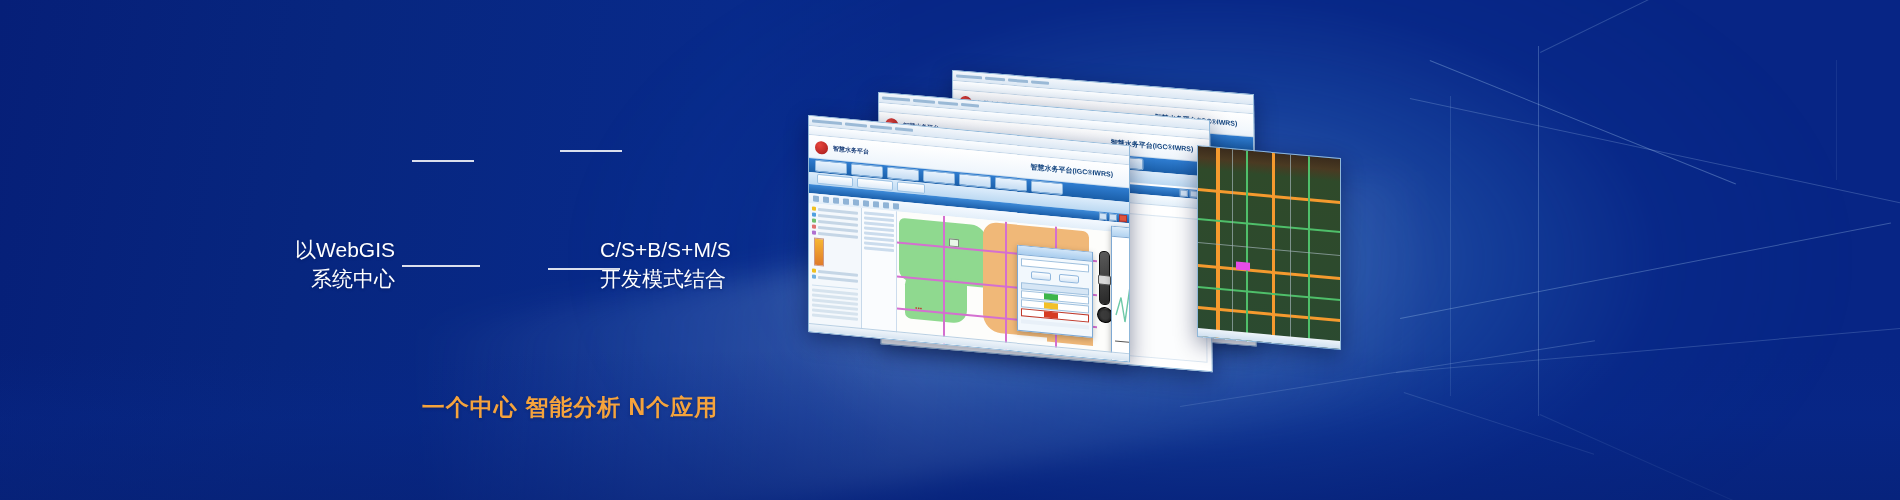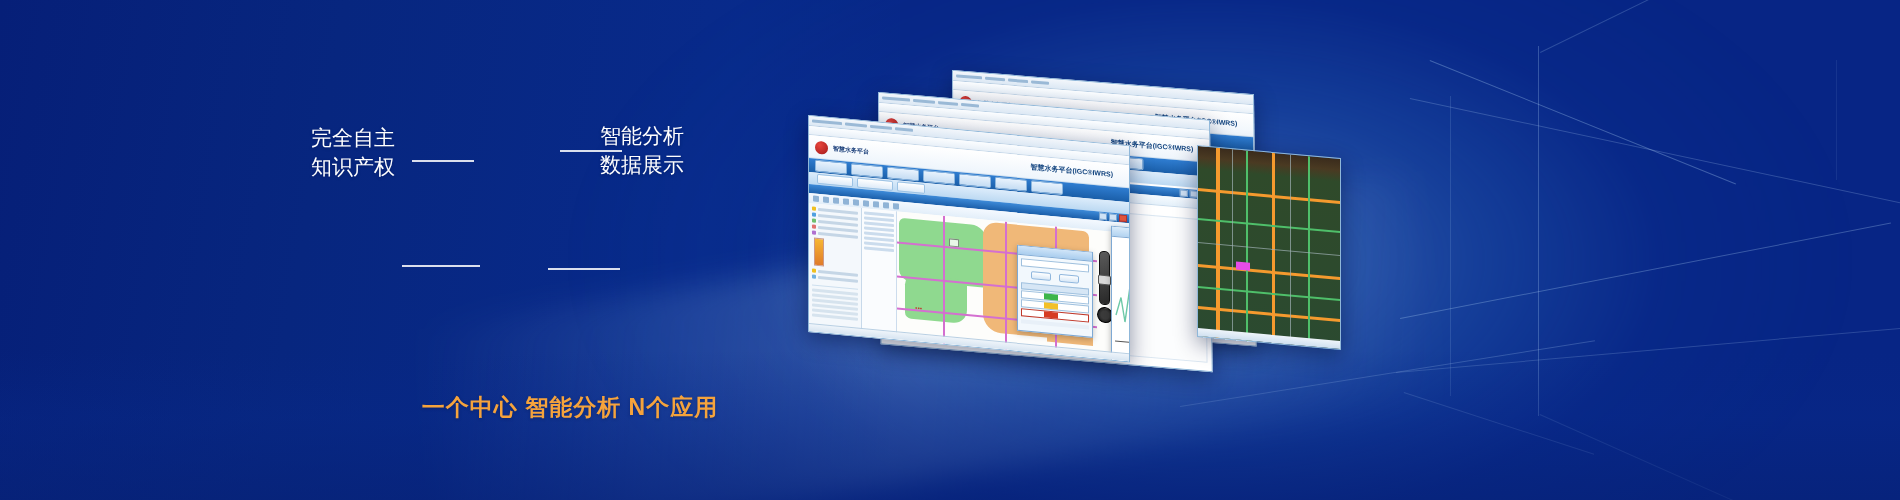--- a/index.html
+++ b/index.html
@@ -457,28 +457,28 @@
   </div>
 
   <div class="diagram">
 
     <div class="connector" style="left:412px;top:160px;width:62px;"></div>
     <div class="connector" style="left:560px;top:150px;width:62px;"></div>
     <div class="connector" style="left:402px;top:265px;width:78px;"></div>
     <div class="connector" style="left:548px;top:268px;width:72px;"></div>
 
 
-    <div class="lbl r" style="left:200px;top:124px;width:195px;">
-      <span class="sub">完全自主</span>
-      <span class="sub">知识产权</span>
-    </div>
-
-    <div class="lbl l" style="left:600px;top:122px;">
-      <span class="sub">智能分析</span>
-      <span class="sub">数据展示</span>
-    </div>
-
-
+
+
+    <div class="lbl r" style="left:190px;top:236px;width:205px;">
+      <span class="sub">以WebGIS</span>
+      <span class="sub">系统中心</span>
+    </div>
+
+    <div class="lbl l" style="left:600px;top:236px;">
+      <span class="sub">C/S+B/S+M/S</span>
+      <span class="sub">开发模式结合</span>
+    </div>
 
     <div class="tagline">一个中心  智能分析  N个应用</div>
   </div>
 
 </div>
 
 </body></html>

